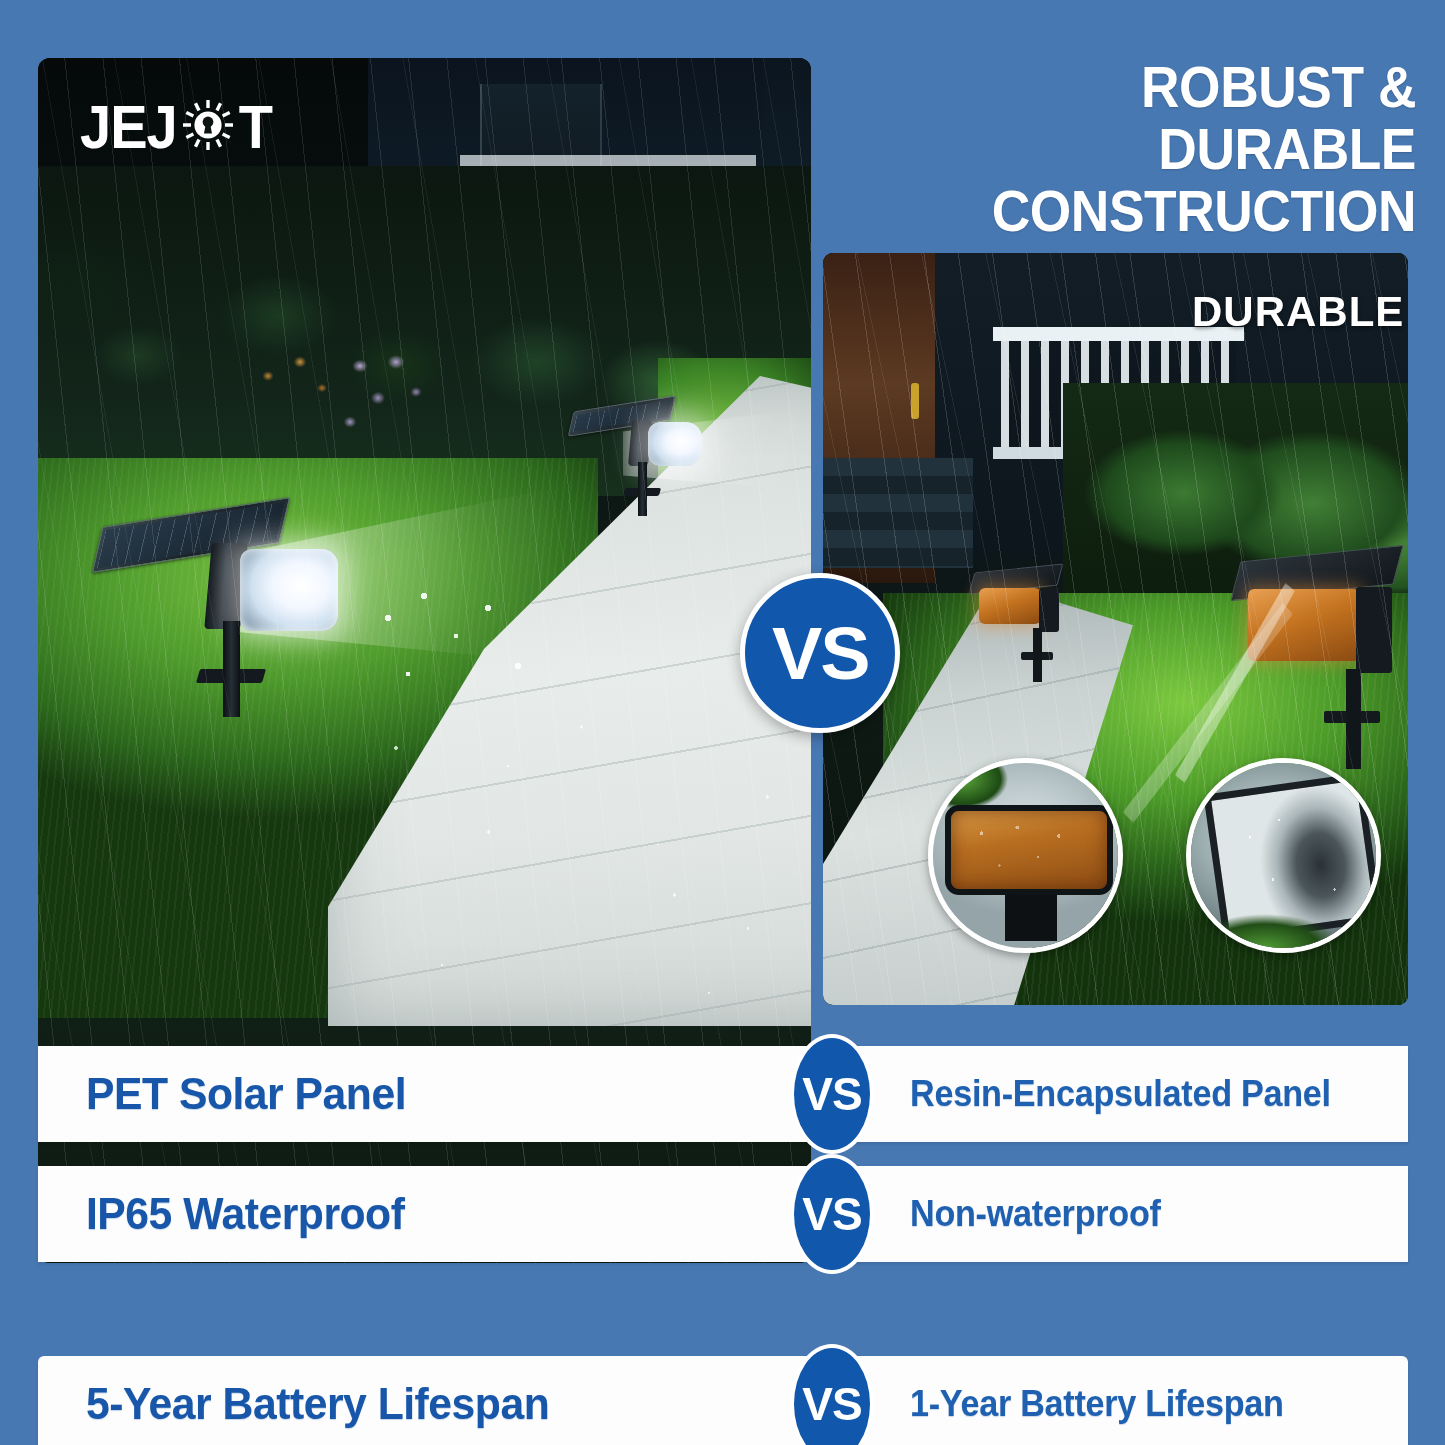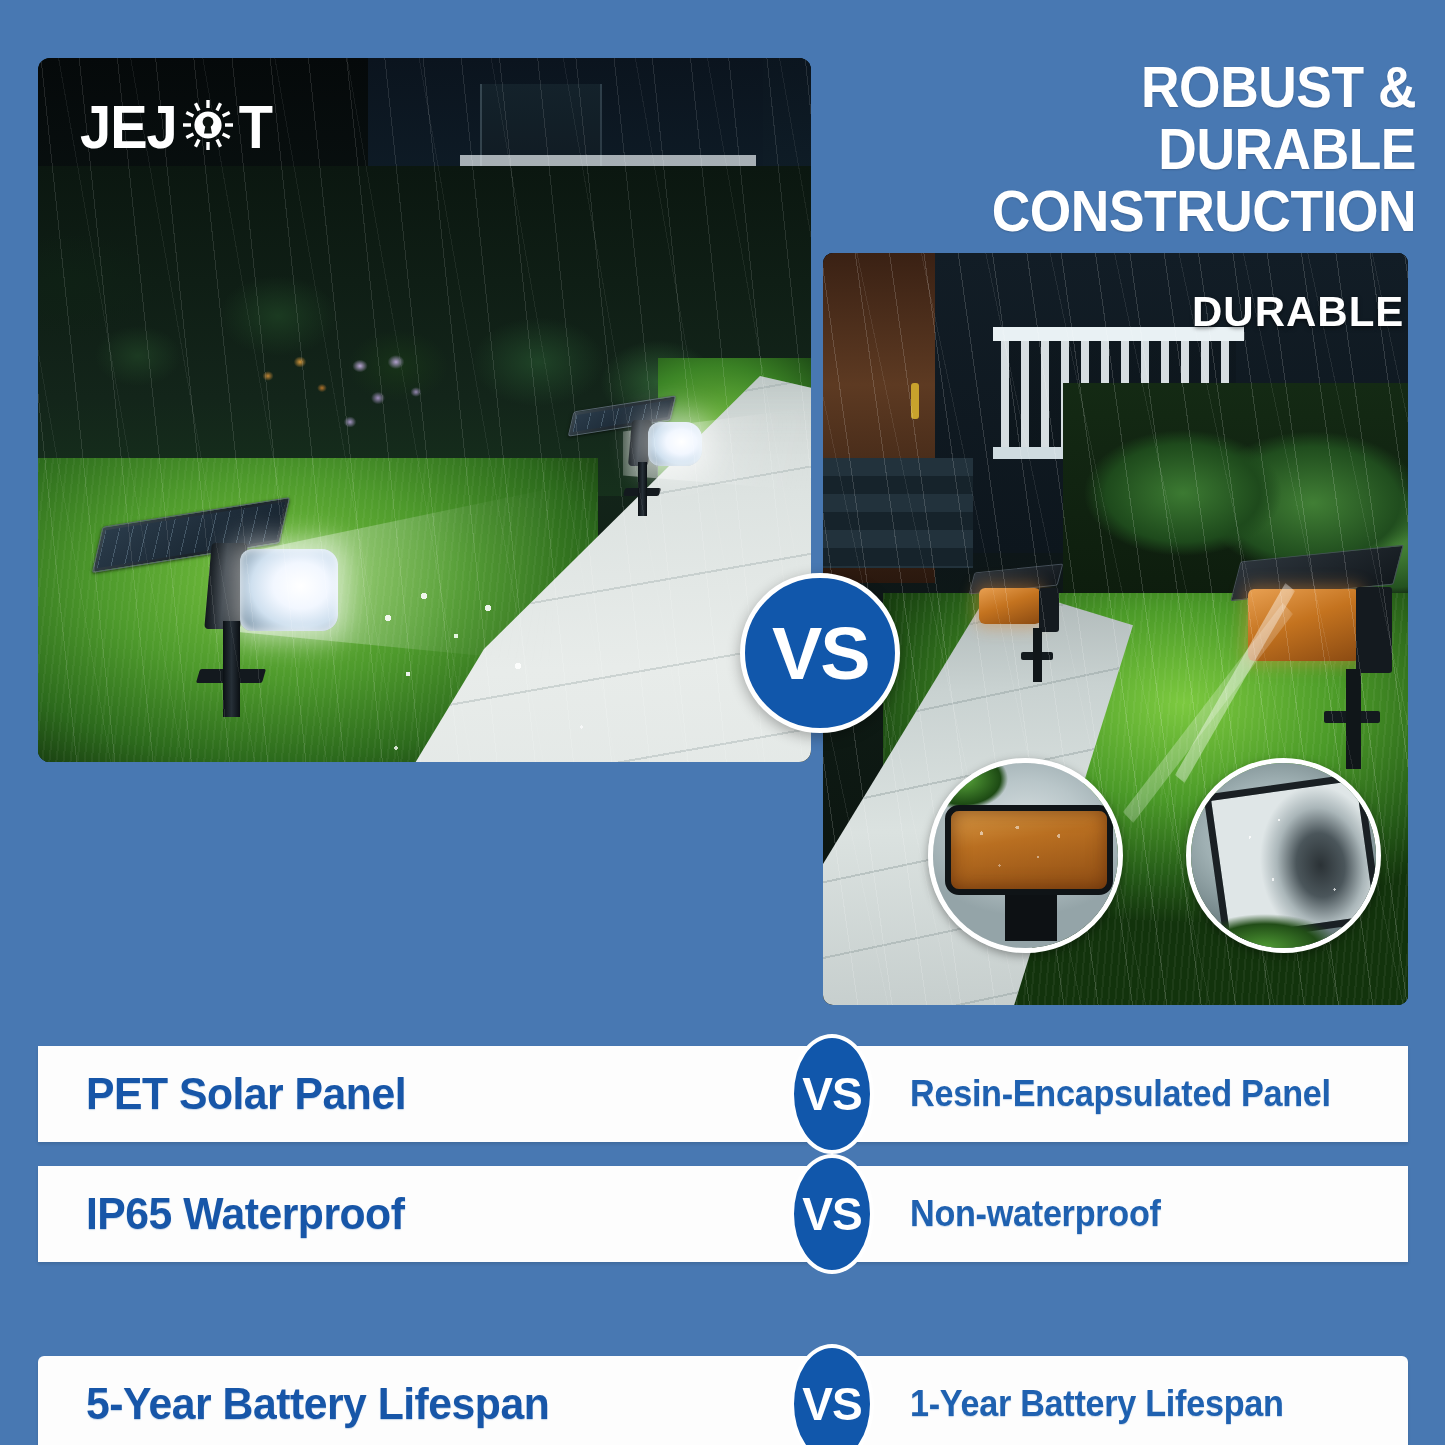--- a/index.html
+++ b/index.html
@@ -21,21 +21,21 @@
     line-height:62px;
     letter-spacing:-0.5px;
     transform:scaleX(0.92);
     transform-origin:right top;
     text-shadow:0 1px 2px rgba(0,0,0,.18);
   }
   .headline .l2{ display:block; }
 
   
   .photo-left{
-    position:absolute; left:38px; top:58px; width:773px; height:704px;
+    position:absolute; left:38px; top:58px; width:773px; height:1205px;
     border-radius:12px; overflow:hidden;
     background:#0a1410;
   }
   
   .ph-bg{
     position:absolute; inset:0;
     background:
       linear-gradient(180deg,#05090a 0%,#0a1312 28%,#101c16 44%,#13251a 56%,#0e1a12 100%);
   }
   

